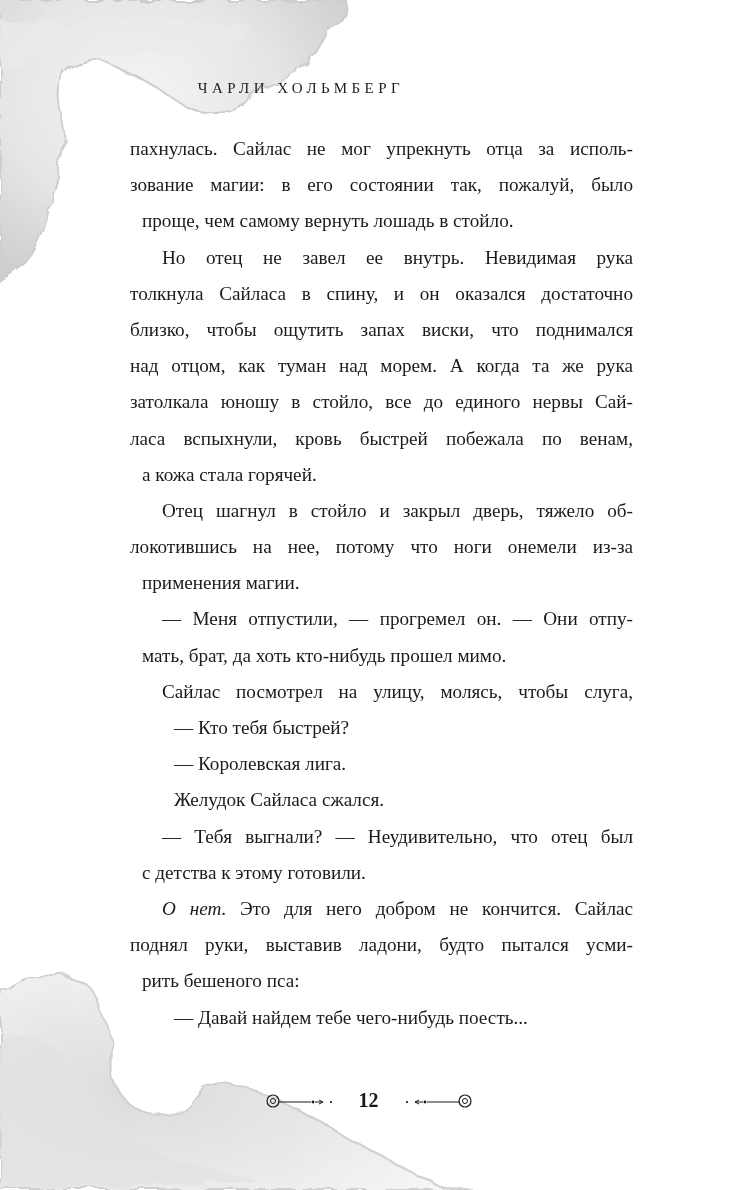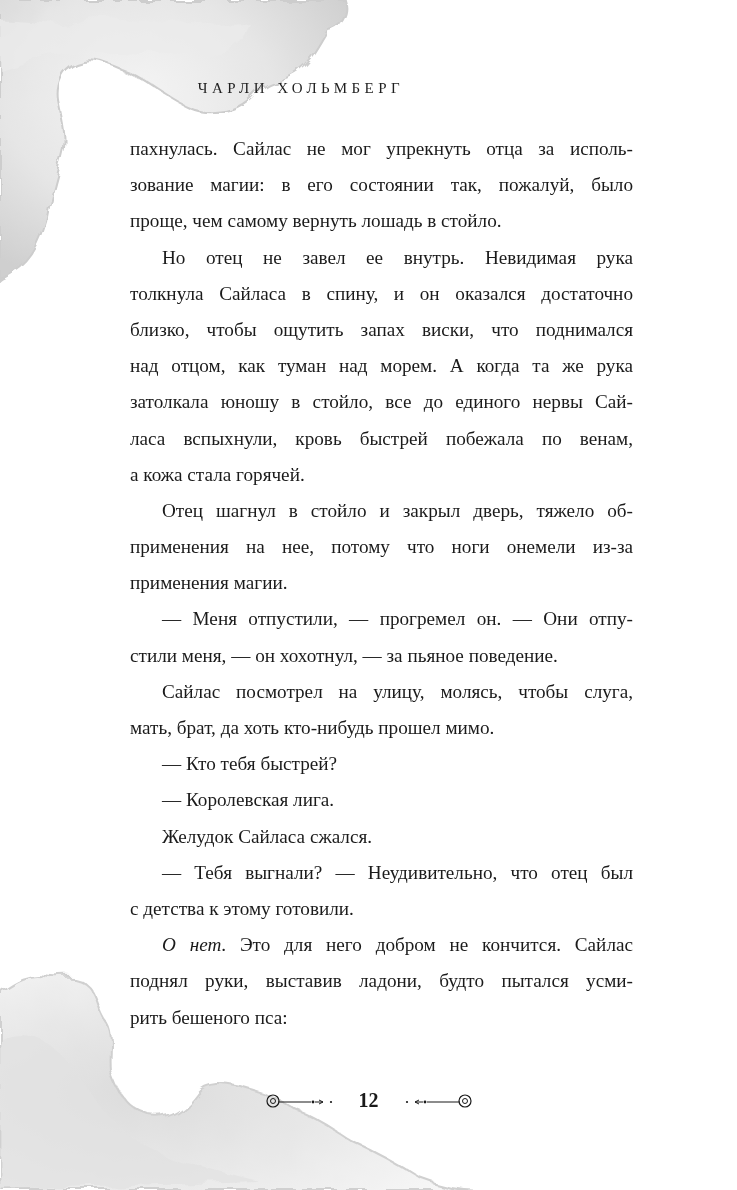--- a/index.html
+++ b/index.html
@@ -44,20 +44,21 @@
     }
     .line {
       display: block;
       height: 36.2px;
       white-space: nowrap;
       text-align: justify;
       text-align-last: justify;
     }
     .line.last {
       text-align-last: left;
+      margin-left: 12px;
     }
     .line.indent {
       padding-left: 32px;
     }
     .italic {
       font-style: italic;
     }
     .footer {
       position: absolute;
       top: 1089px;
@@ -132,34 +133,34 @@
     <div class="line" style="white-space: normal;"><span>зование магии: в его состоянии так, пожалуй, было</span></div>
     <div class="line last"><span>проще, чем самому вернуть лошадь в стойло.</span></div>
     <div class="line indent" style="white-space: normal;"><span>Но отец не завел ее внутрь. Невидимая рука</span></div>
     <div class="line" style="white-space: normal;"><span>толкнула Сайласа в спину, и он оказался достаточно</span></div>
     <div class="line" style="white-space: normal;"><span>близко, чтобы ощутить запах виски, что поднимался</span></div>
     <div class="line" style="white-space: normal;"><span>над отцом, как туман над морем. А когда та же рука</span></div>
     <div class="line" style="white-space: normal;"><span>затолкала юношу в стойло, все до единого нервы Сай-</span></div>
     <div class="line" style="white-space: normal;"><span>ласа вспыхнули, кровь быстрей побежала по венам,</span></div>
     <div class="line last"><span>а кожа стала горячей.</span></div>
     <div class="line indent" style="white-space: normal;"><span>Отец шагнул в стойло и закрыл дверь, тяжело об-</span></div>
-    <div class="line" style="white-space: normal;"><span>применения на нее, потому что ноги онемели из-за</span></div>
+    <div class="line" style="white-space: normal;"><span>локотившись на нее, потому что ноги онемели из-за</span></div>
     <div class="line last"><span>применения магии.</span></div>
     <div class="line indent" style="white-space: normal;"><span>— Меня отпустили, — прогремел он. — Они отпу-</span></div>
-    <div class="line last"><span>стили меня, — он хохотнул, — за пьяное поведение.</span></div>
+    <div class="line last"><span>мать, брат, да хоть кто-нибудь прошел мимо.</span></div>
     <div class="line indent" style="white-space: normal;"><span>Сайлас посмотрел на улицу, молясь, чтобы слуга,</span></div>
-    <div class="line last"><span>мать, брат, да хоть кто-нибудь прошел мимо.</span></div>
     <div class="line indent last"><span>— Кто тебя быстрей?</span></div>
     <div class="line indent last"><span>— Королевская лига.</span></div>
     <div class="line indent last"><span>Желудок Сайласа сжался.</span></div>
     <div class="line indent" style="white-space: normal;"><span>— Тебя выгнали? — Неудивительно, что отец был</span></div>
     <div class="line last"><span>с детства к этому готовили.</span></div>
     <div class="line indent" style="white-space: normal;"><span class="italic">О нет</span><span>. Это для него добром не кончится. Сайлас</span></div>
     <div class="line" style="white-space: normal;"><span>поднял руки, выставив ладони, будто пытался усми-</span></div>
     <div class="line last"><span>рить бешеного пса:</span></div>
+    <div class="line indent last"><span>— Давай найдем тебе чего-нибудь поесть...</span></div>
   </div>
 
 <div class="footer">
   <svg class="ornament" viewBox="0 0 72 20">
     <circle cx="8" cy="10" r="6" fill="none" stroke="#1a1a1a" stroke-width="1.2"></circle>
     <circle cx="8" cy="10" r="2.5" fill="none" stroke="#1a1a1a" stroke-width="1"></circle>
     <path d="M13,11 L46,11" stroke="#1a1a1a" stroke-width="1.2" fill="none"></path>
     <circle cx="48" cy="11" r="1.4" fill="#1a1a1a"></circle>
     <path d="M50,11 L58,11 L54,9 M58,11 L54,13" stroke="#1a1a1a" stroke-width="1" fill="none"></path>
     <circle cx="66" cy="11" r="1.1" fill="#1a1a1a"></circle>

